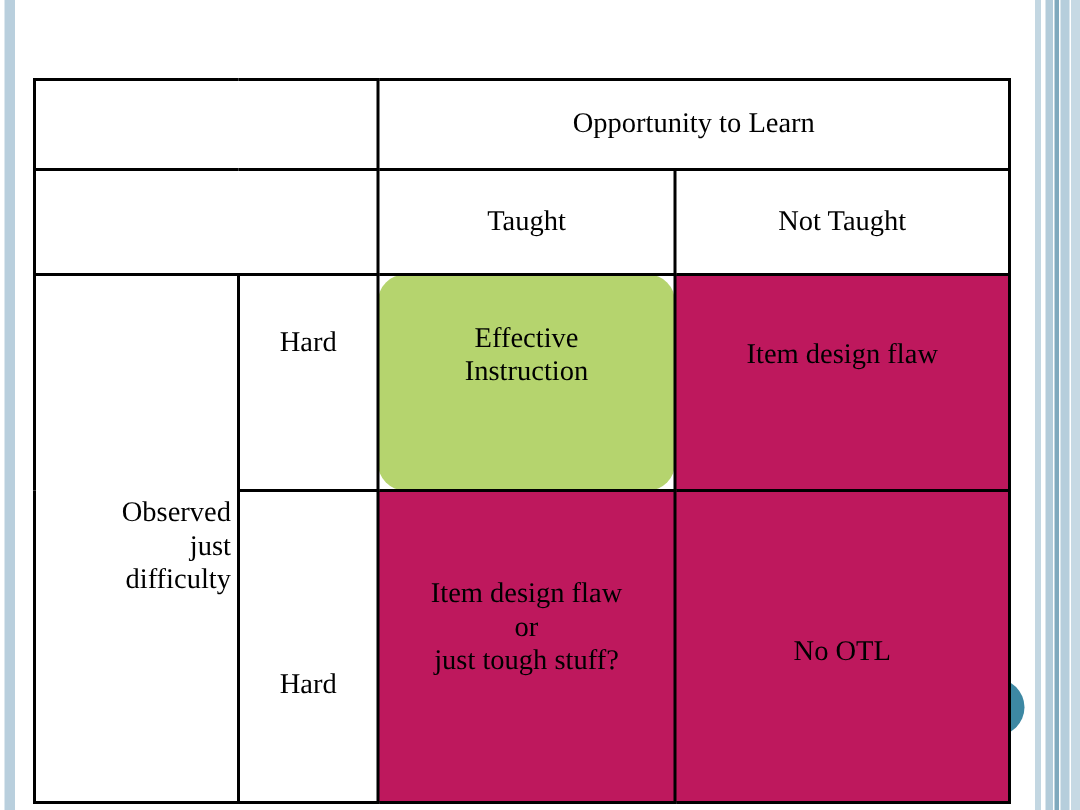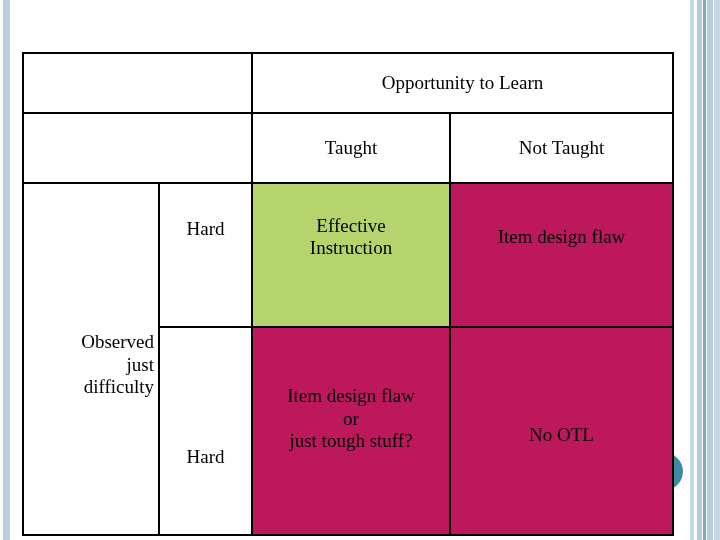--- a/index.html
+++ b/index.html
@@ -75,21 +75,21 @@
   .cell-empty-corner { border-right: none; border-bottom: none; }
   .cell-blank        { border: none; }
   .cell-oppo  { font-size: 20px; height: 54px; }
   .cell-sub   { font-size: 19px; height: 64px; }
 
   .cell-rowgroup { font-size: 20px; line-height: 1.25; }
   .cell-level    { font-size: 19px; }
   .cell-level-easy { vertical-align: middle; }
   .cell-level-hard { vertical-align: middle; }
 
-  .fill-green { background: #b5d46e; }
+  .fill-green { background: #b5d46e; border-radius: 18px; }
   .fill-pink  { background: #be185d; }
 
   .lvl-easy-inner { position: relative; top: -26px; }
   .lvl-hard-inner { position: relative; top:  26px; font-family: Liberation Serif, serif; }
   .eff-inner      { position: relative; top: -18px; }
   .idf-inner      { position: relative; top: -18px; }
   .tough-inner    { position: relative; top: -12px; }
   .nootl-inner    { position: relative; top:  4px; }
   .rowgroup-inner { position: relative; top:  6px; text-align: right; }
 </style>

